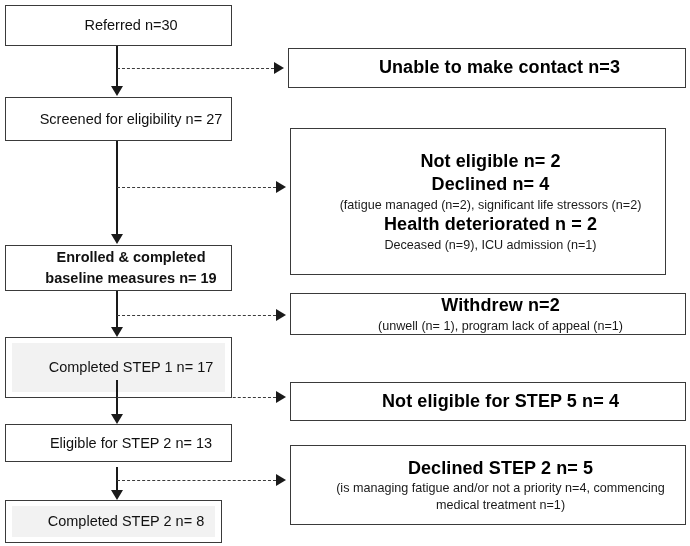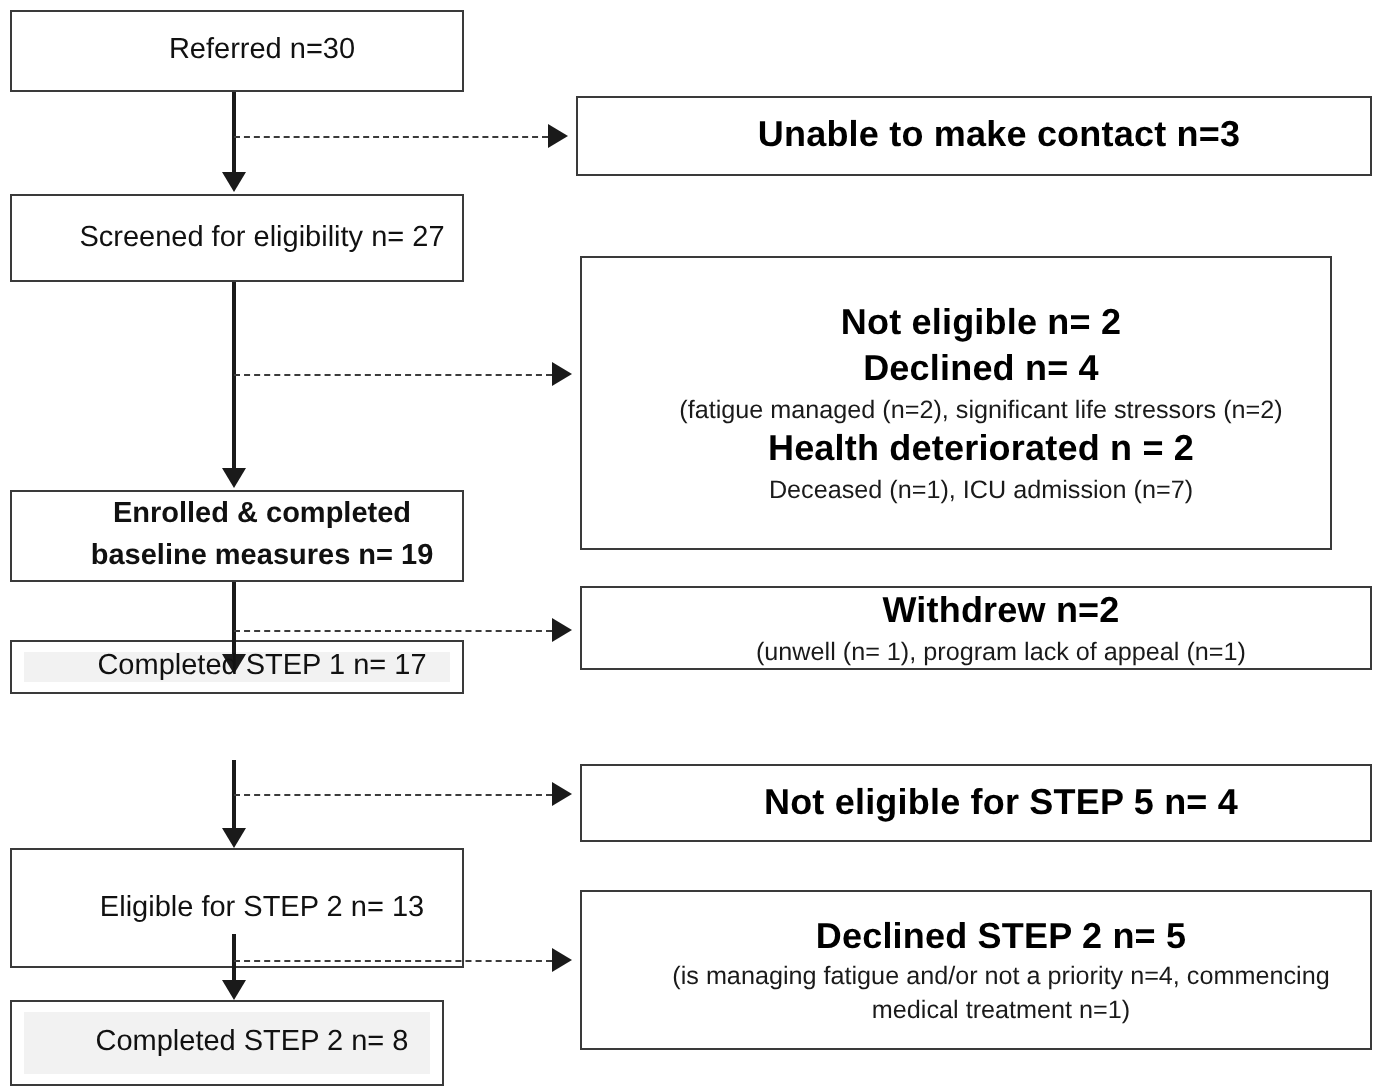--- a/index.html
+++ b/index.html
@@ -118,28 +118,28 @@
     </div>
   </div>
 
   <div class="node primary two-line" style="left:5px; top:245px; width:227px; height:46px;">
     <div class="content">
       <span class="line">Enrolled &amp; completed</span>
       <span class="line">baseline measures n= 19</span>
     </div>
   </div>
 
-  <div class="node primary" style="left:5px; top:320px; width:227px; height:27px;">
+  <div class="node primary" style="left:5px; top:337px; width:227px; height:61px;">
     <div class="hl"></div>
     <div class="content">
       <span class="line">Completed STEP 1 n= 17</span>
     </div>
   </div>
 
-  <div class="node primary" style="left:5px; top:424px; width:227px; height:60px;">
+  <div class="node primary" style="left:5px; top:424px; width:227px; height:38px;">
     <div class="content">
       <span class="line">Eligible for STEP 2 n= 13</span>
     </div>
   </div>
 
   <div class="node primary" style="left:5px; top:500px; width:217px; height:43px;">
     <div class="hl"></div>
     <div class="content">
       <span class="line">Completed STEP 2 n= 8</span>
     </div>
@@ -152,21 +152,21 @@
   </div>
 
   <div class="node side" style="left:290px; top:128px; width:376px; height:147px;">
     <div class="content">
       <span class="line head">Not eligible n= 2</span>
       <span class="gap"></span>
       <span class="line head">Declined n= 4</span>
       <span class="line sub">(fatigue managed (n=2), significant life stressors (n=2)</span>
       <span class="gap"></span>
       <span class="line head">Health deteriorated n = 2</span>
-      <span class="line sub">Deceased (n=1), ICU admission (n=7)</span>
+      <span class="line sub">Deceased (n=9), ICU admission (n=1)</span>
     </div>
   </div>
 
   <div class="node side" style="left:290px; top:293px; width:396px; height:42px;">
     <div class="content">
       <span class="line head">Withdrew n=2</span>
       <span class="line sub">(unwell (n= 1), program lack of appeal (n=1)</span>
     </div>
   </div>
 

